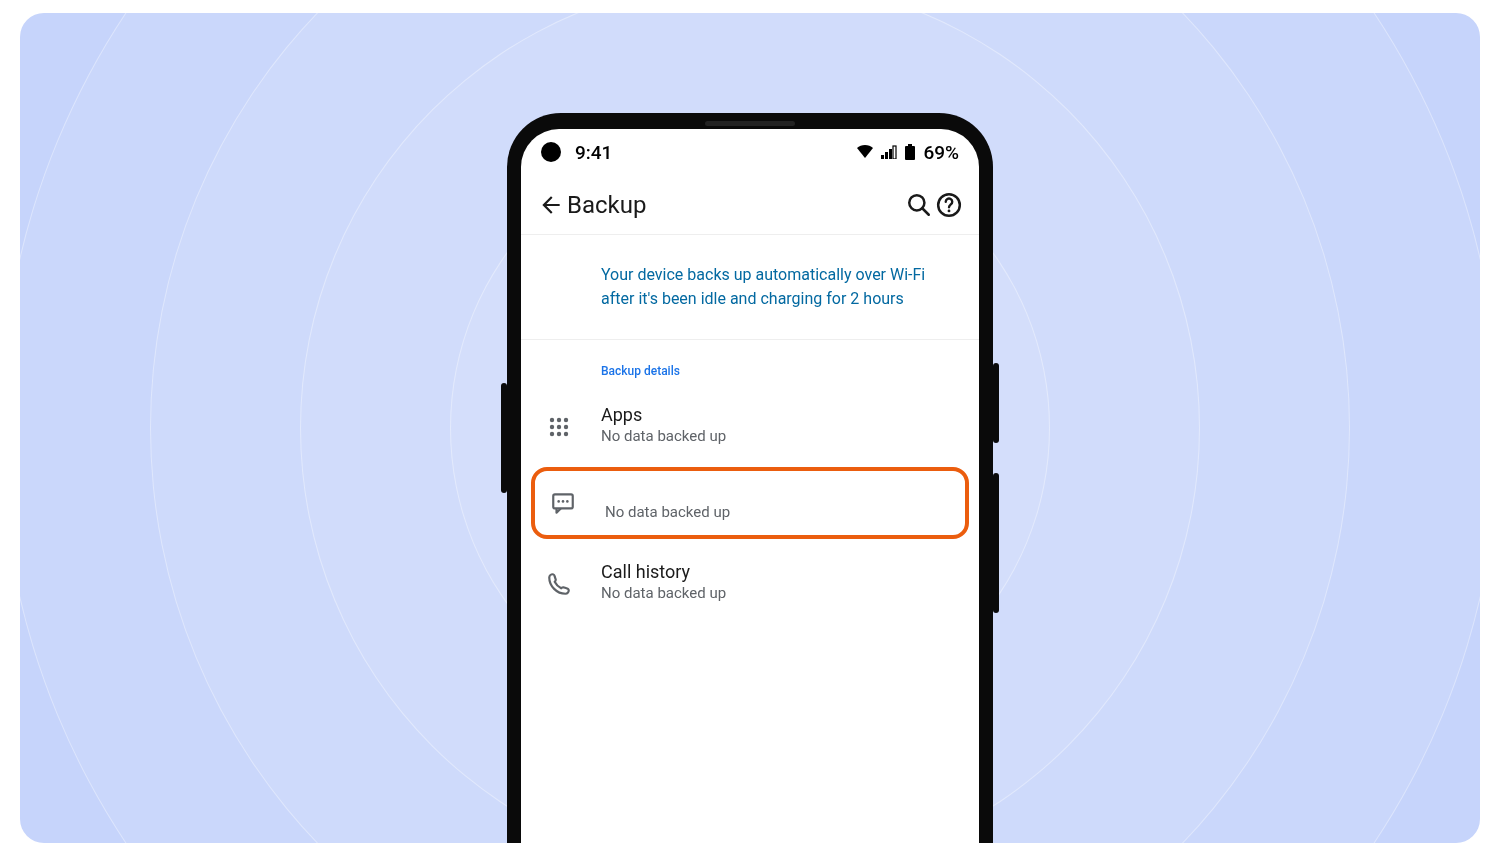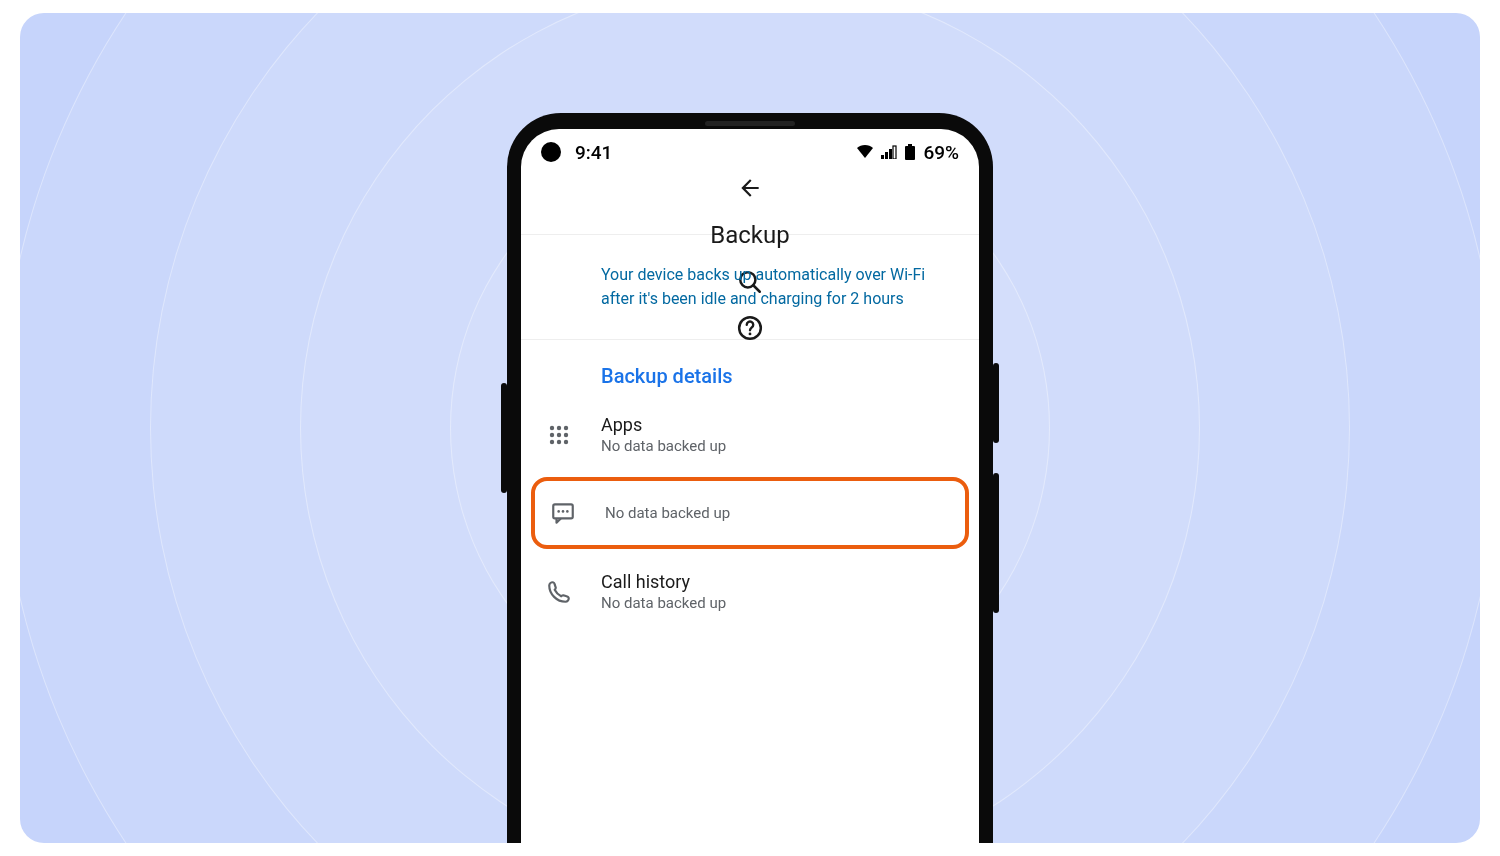--- a/index.html
+++ b/index.html
@@ -83,23 +83,22 @@
   margin-right: 14px;
 }
 .sb-time { flex: 0 0 auto; }
 .sb-spacer { flex: 1; }
 .sb-icons { display: flex; align-items: center; gap: 8px; }
 .app-bar {
   height: 60px;
   display: flex;
   align-items: center;
   padding: 0 16px;
-  gap: 20px;
+  gap: 2px;
   border-bottom: 1px solid #eee;
-  flex-direction: column;
 }
 .ab-title {
   font-size: 24px;
   font-weight: 400;
   color: #1a1a1a;
   flex: 1;
 }
 .ab-icon {
   width: 28px;
   height: 28px;
@@ -110,27 +109,27 @@
 }
 .info-text {
   padding: 28px 28px 28px 80px;
   font-size: 16px;
   line-height: 1.5;
   color: #0369a1;
   border-bottom: 1px solid #eee;
 }
 .section-header {
   padding: 24px 28px 8px 80px;
-  font-size: 20px;
+  font-size: 12px;
   font-weight: 500;
   color: #1a73e8;
 }
 .item {
   display: flex;
-  align-items: center;
+  align-items: flex-end;
   padding: 18px 20px;
   gap: 24px;
   position: relative;
 }
 .item-icon {
   width: 36px;
   height: 36px;
   display: flex;
   align-items: center;
   justify-content: center;

